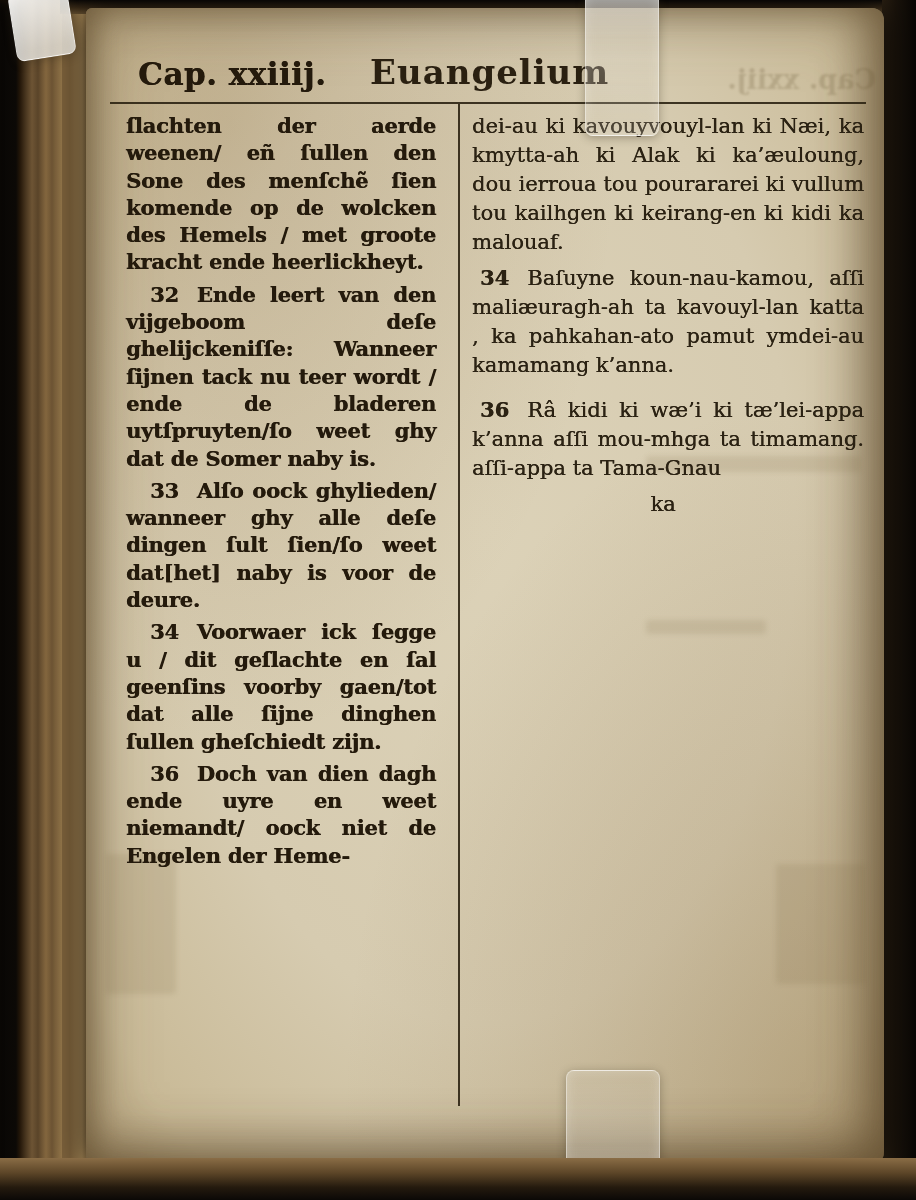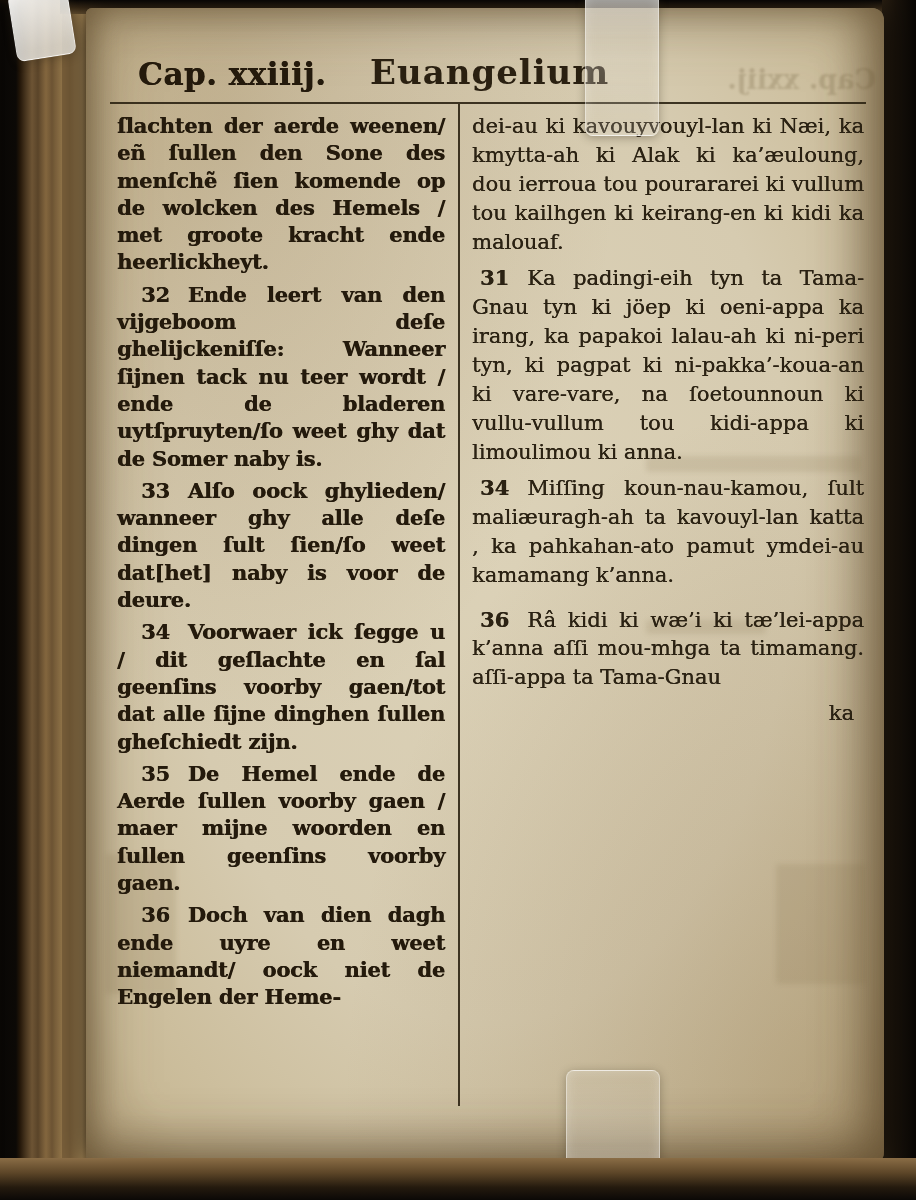--- a/index.html
+++ b/index.html
@@ -60,30 +60,30 @@
   
   .col{position:absolute;top:104px;color:#241a0c;}
   .col-left{
     left:26px;width:338px;font-size:21px;line-height:1.30;font-weight:bold;
     letter-spacing:-.2px;text-align:justify;text-shadow:.45px 0 0 currentColor;
   }
   .col-right{
     left:386px;width:392px;font-size:21px;line-height:1.38;color:#2b2213;
     text-align:justify;text-shadow:.3px 0 0 currentColor;
   }
-  .col p{margin:0 5px 5px;}
+  .col p{margin:0 14px 5px;}
   .col-left p{text-indent:24px;}
   .col-right p{margin:0 0 7px;text-indent:8px;}
   .col p:first-child{text-indent:0;}
   .vnum{display:inline-block;margin-right:18px;text-indent:0;font-weight:bold;}
   .vnum:empty{display:none;}
   .gap-sm{margin-top:6px !important;}
   .gap-md{margin-top:16px !important;}
   .gap-lg{margin-top:28px !important;}
-  .catchword{margin-top:4px;text-align:right;font-size:21px;}
+  .catchword{margin-top:4px;text-align:center;font-size:21px;}
   .catchword.right{padding-right:10px;color:#2b2213;}
   
   .smudge{position:absolute;background:rgba(118,98,64,.14);filter:blur(2.5px);border-radius:4px;}
   .smudge.s1{left:560px;top:448px;width:215px;height:16px;}
   .smudge.s2{left:560px;top:612px;width:120px;height:14px;}
   .smudge.s3{left:20px;top:846px;width:70px;height:140px;}
   .smudge.s4{left:690px;top:856px;width:90px;height:120px;}
   
   .clip{
     position:absolute;border:1px solid rgba(255,255,255,.45);border-radius:8px;
@@ -123,29 +123,27 @@
     <div class="smudge s1"></div>
     <div class="smudge s2"></div>
     <div class="smudge s3"></div>
     <div class="smudge s4"></div>
 
     <div class="col col-left">
       <p><span class="vtext">ſlachten der aerde weenen/ eñ ſullen den Sone des menſchẽ ſien komende op de wolcken des Hemels / met groote kracht ende heerlickheyt.</span></p>
       <p><span class="vnum">32</span><span class="vtext">Ende leert van den vijgeboom deſe ghelijckeniſſe: Wanneer ſijnen tack nu teer wordt / ende de bladeren uytſpruyten/ſo weet ghy dat de Somer naby is.</span></p>
       <p><span class="vnum">33</span><span class="vtext">Alſo oock ghylieden/ wanneer ghy alle deſe dingen ſult ſien/ſo weet dat[het] naby is voor de deure.</span></p>
       <p><span class="vnum">34</span><span class="vtext">Voorwaer ick ſegge u / dit geſlachte en ſal geenſins voorby gaen/tot dat alle ſijne dinghen ſullen gheſchiedt zijn.</span></p>
-      <p><span class="vnum">35</span><span class="vtext">De Hemel ende de Aerde ſullen voorby gaen / maer mijne woorden en ſullen geenſins voorby gaen.</span></p>
       <p><span class="vnum">36</span><span class="vtext">Doch van dien dagh ende uyre en weet niemandt/ oock niet de Engelen der Heme-</span></p>
 
     </div>
 
     <div class="col col-right">
       <p><span class="vtext">dei-au ki kavouyvouyl-lan ki Næi, ka kmytta-ah ki Alak ki ka’æuloung, dou ierroua tou pourararei ki vullum tou kailhgen ki keirang-en ki kidi ka malouaf.</span></p>
-      <p><span class="vnum">31</span><span class="vtext">Ka padingi-eih tyn ta Tama-Gnau tyn ki jöep ki oeni-appa ka irang, ka papakoi lalau-ah ki ni-peri tyn, ki pagpat ki ni-pakka’-koua-an ki vare-vare, na ſoetounnoun ki vullu-vullum tou kidi-appa ki limoulimou ki anna.</span></p>
-      <p class="gap-sm"><span class="vnum">34</span><span class="vtext">Miſſing koun-nau-kamou, ſult maliæuragh-ah ta kavouyl-lan katta , ka pahkahan-ato pamut ymdei-au kamamang k’anna.</span></p>
+      <p class="gap-sm"><span class="vnum">34</span><span class="vtext">Baſuyne koun-nau-kamou, aſſi maliæuragh-ah ta kavouyl-lan katta , ka pahkahan-ato pamut ymdei-au kamamang k’anna.</span></p>
       <p class="gap-md"><span class="vnum">36</span><span class="vtext">Râ kidi ki wæ’i ki tæ’lei-appa k’anna aſſi mou-mhga ta timamang. aſſi-appa ta Tama-Gnau</span></p>
       <div class="catchword right">ka</div>
     </div>
 
   </div>
 
   <div class="clip clip-top"></div>
   <div class="clip clip-bottom"></div>
   <div class="clip clip-corner"></div>
 

